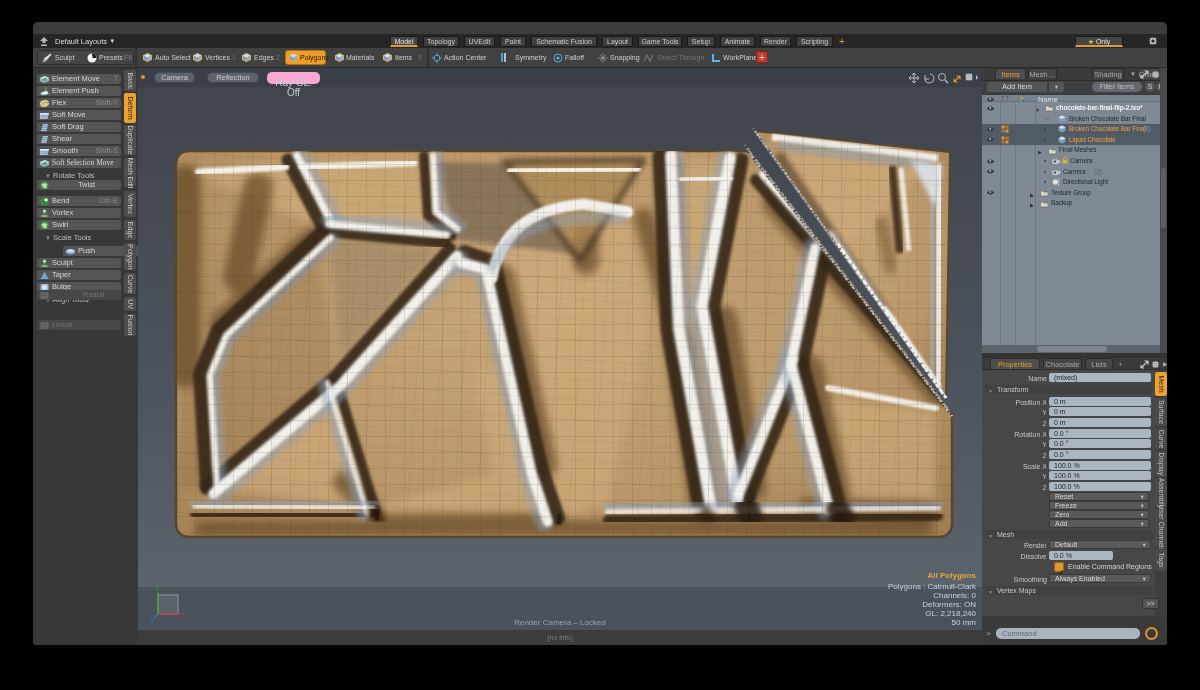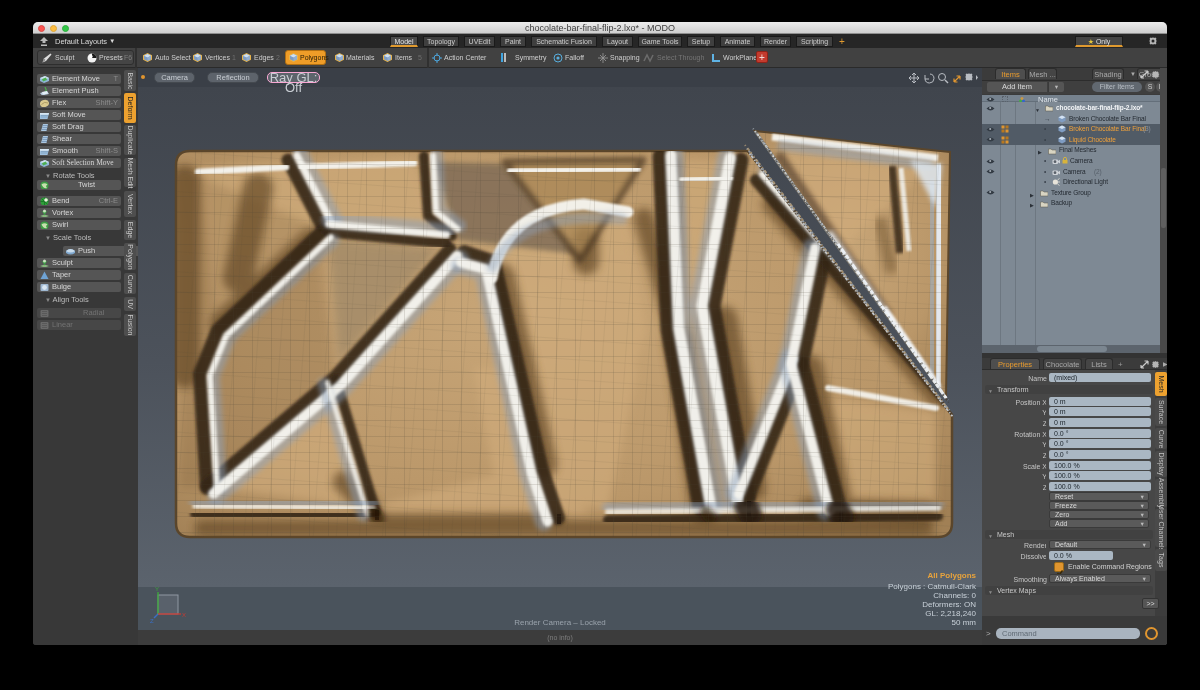--- a/index.html
+++ b/index.html
@@ -30,26 +30,20 @@
 .vtab.on{background:#eda12f;color:#222;}
 
 #viewport{position:absolute;left:105px;top:46px;width:844px;height:577px;background:#4a515a;}
 
 #rightcol{position:absolute;left:949px;top:46px;width:185px;height:577px;background:#3b3b3b;}
 </style>
 </head>
 <body>
 <div id="stage">
 <div id="win">
-  <div id="titlebar">
-    <div class="tl" style="left:5px;background:#fc5551;border:0.5px solid #d74b47;"></div>
-    <div class="tl" style="left:17px;background:#fdbc40;border:0.5px solid #dba63a;"></div>
-    <div class="tl" style="left:29px;background:#33c748;border:0.5px solid #2cae3f;"></div>
-    <div id="title">chocolate-bar-final-flip-2.lxo* - MODO</div>
-  </div>
   <div id="menubar">
     <svg class="abs" style="left:6px;top:3px" width="10" height="9" viewBox="0 0 10 9">
           <path d="M5 0 L9 4 L6.5 4 L6.5 6 L3.5 6 L3.5 4 L1 4 Z M2 7.5 H8 V9 H2 Z" fill="#b9b9b9"></path>
         </svg>
     <div class="abs" style="left:22px;top:3px;font-size:7.5px;color:#dadada;">Default Layouts <span style="font-size:6px;vertical-align:1px;">▼</span></div>
     <div class="mtab on" style="left:357px;width:28px;">Model</div>
     <div class="mtab" style="left:390px;width:36px;">Topology</div>
     <div class="mtab" style="left:431px;width:31px;">UVEdit</div>
     <div class="mtab" style="left:467px;width:26px;">Paint</div>
     <div class="mtab" style="left:498px;width:66px;">Schematic Fusion</div>
@@ -247,21 +241,21 @@
     <div class="toolrow" style="top:190px;"><svg class="ticon" width="9" height="9">
             <use href="#ti8"></use>
           </svg>Sculpt</div>
     <div class="toolrow" style="top:202px;"><svg class="ticon" width="9" height="9">
             <use href="#ti10"></use>
           </svg>Taper</div>
     <div class="toolrow" style="top:214px;"><svg class="ticon" width="9" height="9">
             <use href="#ti11"></use>
           </svg>Bulge</div>
     <div class="thead" style="top:228px;"><span style="color:#8a8a8a;font-size:6px;">▼</span> Align Tools</div>
-    <div class="toolrow dis" style="top:240px;padding-left:46px;"><svg class="ticon" width="9" height="9">
+    <div class="toolrow dis" style="top:222px;padding-left:46px;"><svg class="ticon" width="9" height="9">
             <use href="#tig"></use>
           </svg>Radial</div>
     <div class="toolrow dis" style="top:252px;"><svg class="ticon" width="9" height="9">
             <use href="#tig"></use>
           </svg>Linear</div>
     <div class="vtab" style="top:2px;height:21px;">
           <span>Basic</span>
         </div>
     <div class="vtab on" style="top:25px;height:30px;">
           <span>Deform</span>
@@ -489,21 +483,21 @@
       <path d="M20,546 L43,546" stroke="#c23b34" stroke-width="1.4"></path>
       <path d="M20,546 L16,550" stroke="#3a6fc4" stroke-width="1.4"></path>
       <text x="17" y="523" font-size="6" fill="#3da53d">Y</text>
       <text x="44" y="549" font-size="6" fill="#c23b34">X</text>
       <text x="12" y="555" font-size="6" fill="#3a6fc4">Z</text>
     </g>
    </svg>
    <div class="abs" style="left:3px;top:7px;width:4px;height:4px;border-radius:50%;background:#e0952f;"></div>
    <div class="abs" style="left:16px;top:4px;width:41px;height:11px;background:#5d636b;border:1px solid #44494f;border-radius:5px;color:#c8cdd3;font-size:7.5px;line-height:10px;text-align:center;">Camera</div>
    <div class="abs" style="left:69px;top:4px;width:52px;height:11px;background:#5d636b;border:1px solid #44494f;border-radius:5px;color:#c8cdd3;font-size:7.5px;line-height:10px;text-align:center;">Reflection</div>
-   <div class="abs" style="left:129px;top:4px;width:53px;height:11px;background:#5d636b;border:1px solid #f9a8d4;border-radius:5px;color:#c8cdd3;font-size:13px;line-height:10px;text-align:center;">Ray GL: Off</div>
+   <div class="abs" style="left:129px;top:4px;width:53px;height:11px;background:#5d636b;border:6px solid #f9a8d4;border-radius:5px;color:#c8cdd3;font-size:10px;line-height:10px;text-align:center;">Ray GL: Off</div>
    <svg class="abs" style="left:770px;top:4px" width="70" height="12" viewBox="0 0 70 12">
      <path d="M6 1 V11 M1 6 H11 M6 1 L4 3 M6 1 L8 3 M6 11 L4 9 M6 11 L8 9 M1 6 L3 4 M1 6 L3 8 M11 6 L9 4 M11 6 L9 8" stroke="#b8bcc2" stroke-width="1" fill="none"></path>
      <path d="M22 2 A4.5 4.5 0 1 1 17 7 M17 3 L17 7 L21 7" stroke="#b8bcc2" stroke-width="1" fill="none"></path>
      <circle cx="34" cy="5" r="3.5" stroke="#b8bcc2" stroke-width="1" fill="none"></circle>
           <path d="M37 8 L40 11" stroke="#b8bcc2" stroke-width="1.4"></path>
      <path d="M46 10 L52 4 M46 10 L46 6.5 M46 10 L49.5 10 M52 4 L52 7.5 M52 4 L48.5 4" stroke="#e0952f" stroke-width="1.2" fill="none"></path>
      <path d="M61 1.2 L62 2 L63.4 1.6 L64.4 2.6 L64 4 L64.8 5 L64 6 L64.4 7.4 L63.4 8.4 L62 8 L61 8.8 L60 8 L58.6 8.4 L57.6 7.4 L58 6 L57.2 5 L58 4 L57.6 2.6 L58.6 1.6 L60 2 Z" fill="#b8bcc2"></path>
      <path d="M68 3 L70 5.5 L68 8" fill="#b8bcc2"></path>
    </svg>
   </div>

